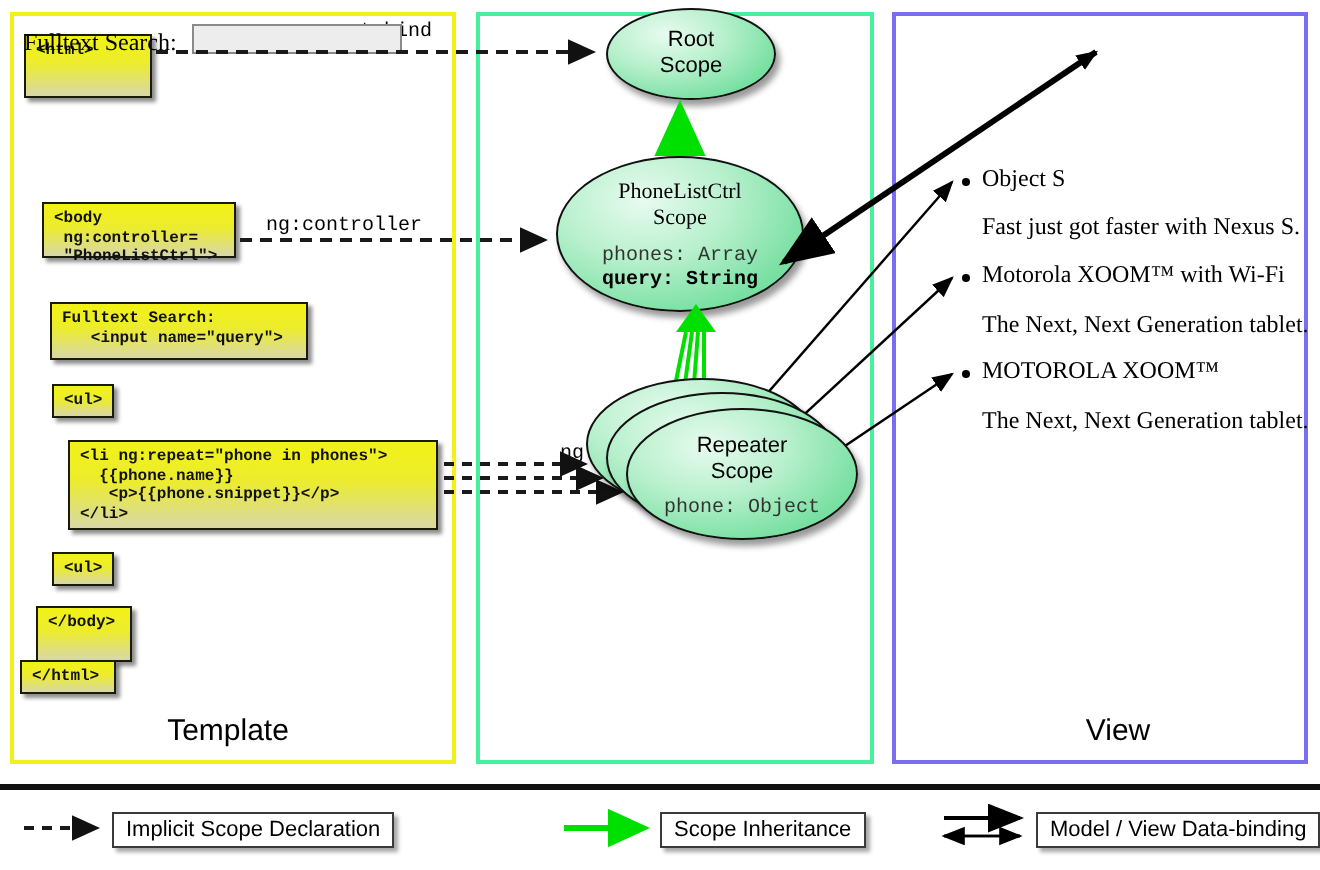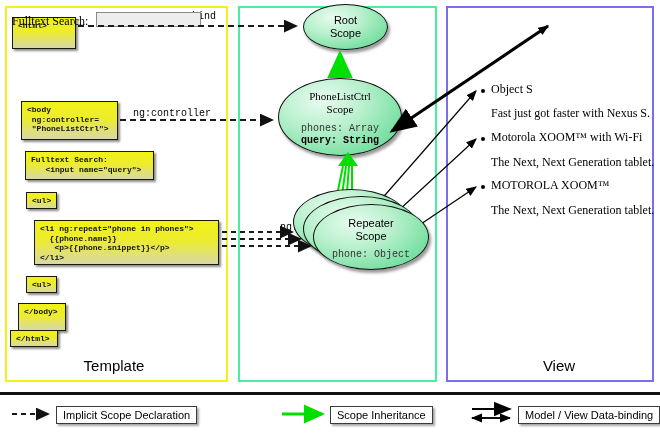--- a/index.html
+++ b/index.html
@@ -66,21 +66,21 @@
 
   <div class="panel" id="panel-template"></div>
   <div class="panel" id="panel-model"></div>
   <div class="panel" id="panel-view"></div>
 
   <div class="panel-label" id="lbl-template">Template</div>
   <div class="panel-label" id="lbl-view">View</div>
 
   <div class="codebox bolded" style="left:12px;  top:17px;  width:64px;  height:32px;">&lt;html&gt;</div>
 
-  <div class="codebox bolded" style="left:21px;  top:101px; width:97px;  height:39px;">&lt;body
+  <div class="codebox bolded" style="left:21px;  top:101px; width:97px;  height:28px;">&lt;body
  ng:controller=
  "PhoneListCtrl"&gt;</div>
 
   <div class="codebox bolded" style="left:25px;  top:151px; width:129px; height:29px;">Fulltext Search:
    &lt;input name="query"&gt;</div>
 
   <div class="codebox bolded" style="left:26px;  top:192px; width:31px;  height:17px;">&lt;ul&gt;</div>
 
   <div class="codebox bolded" style="left:34px;  top:220px; width:185px; height:45px;">&lt;li ng:repeat="phone in phones"&gt;
   {{phone.name}}

